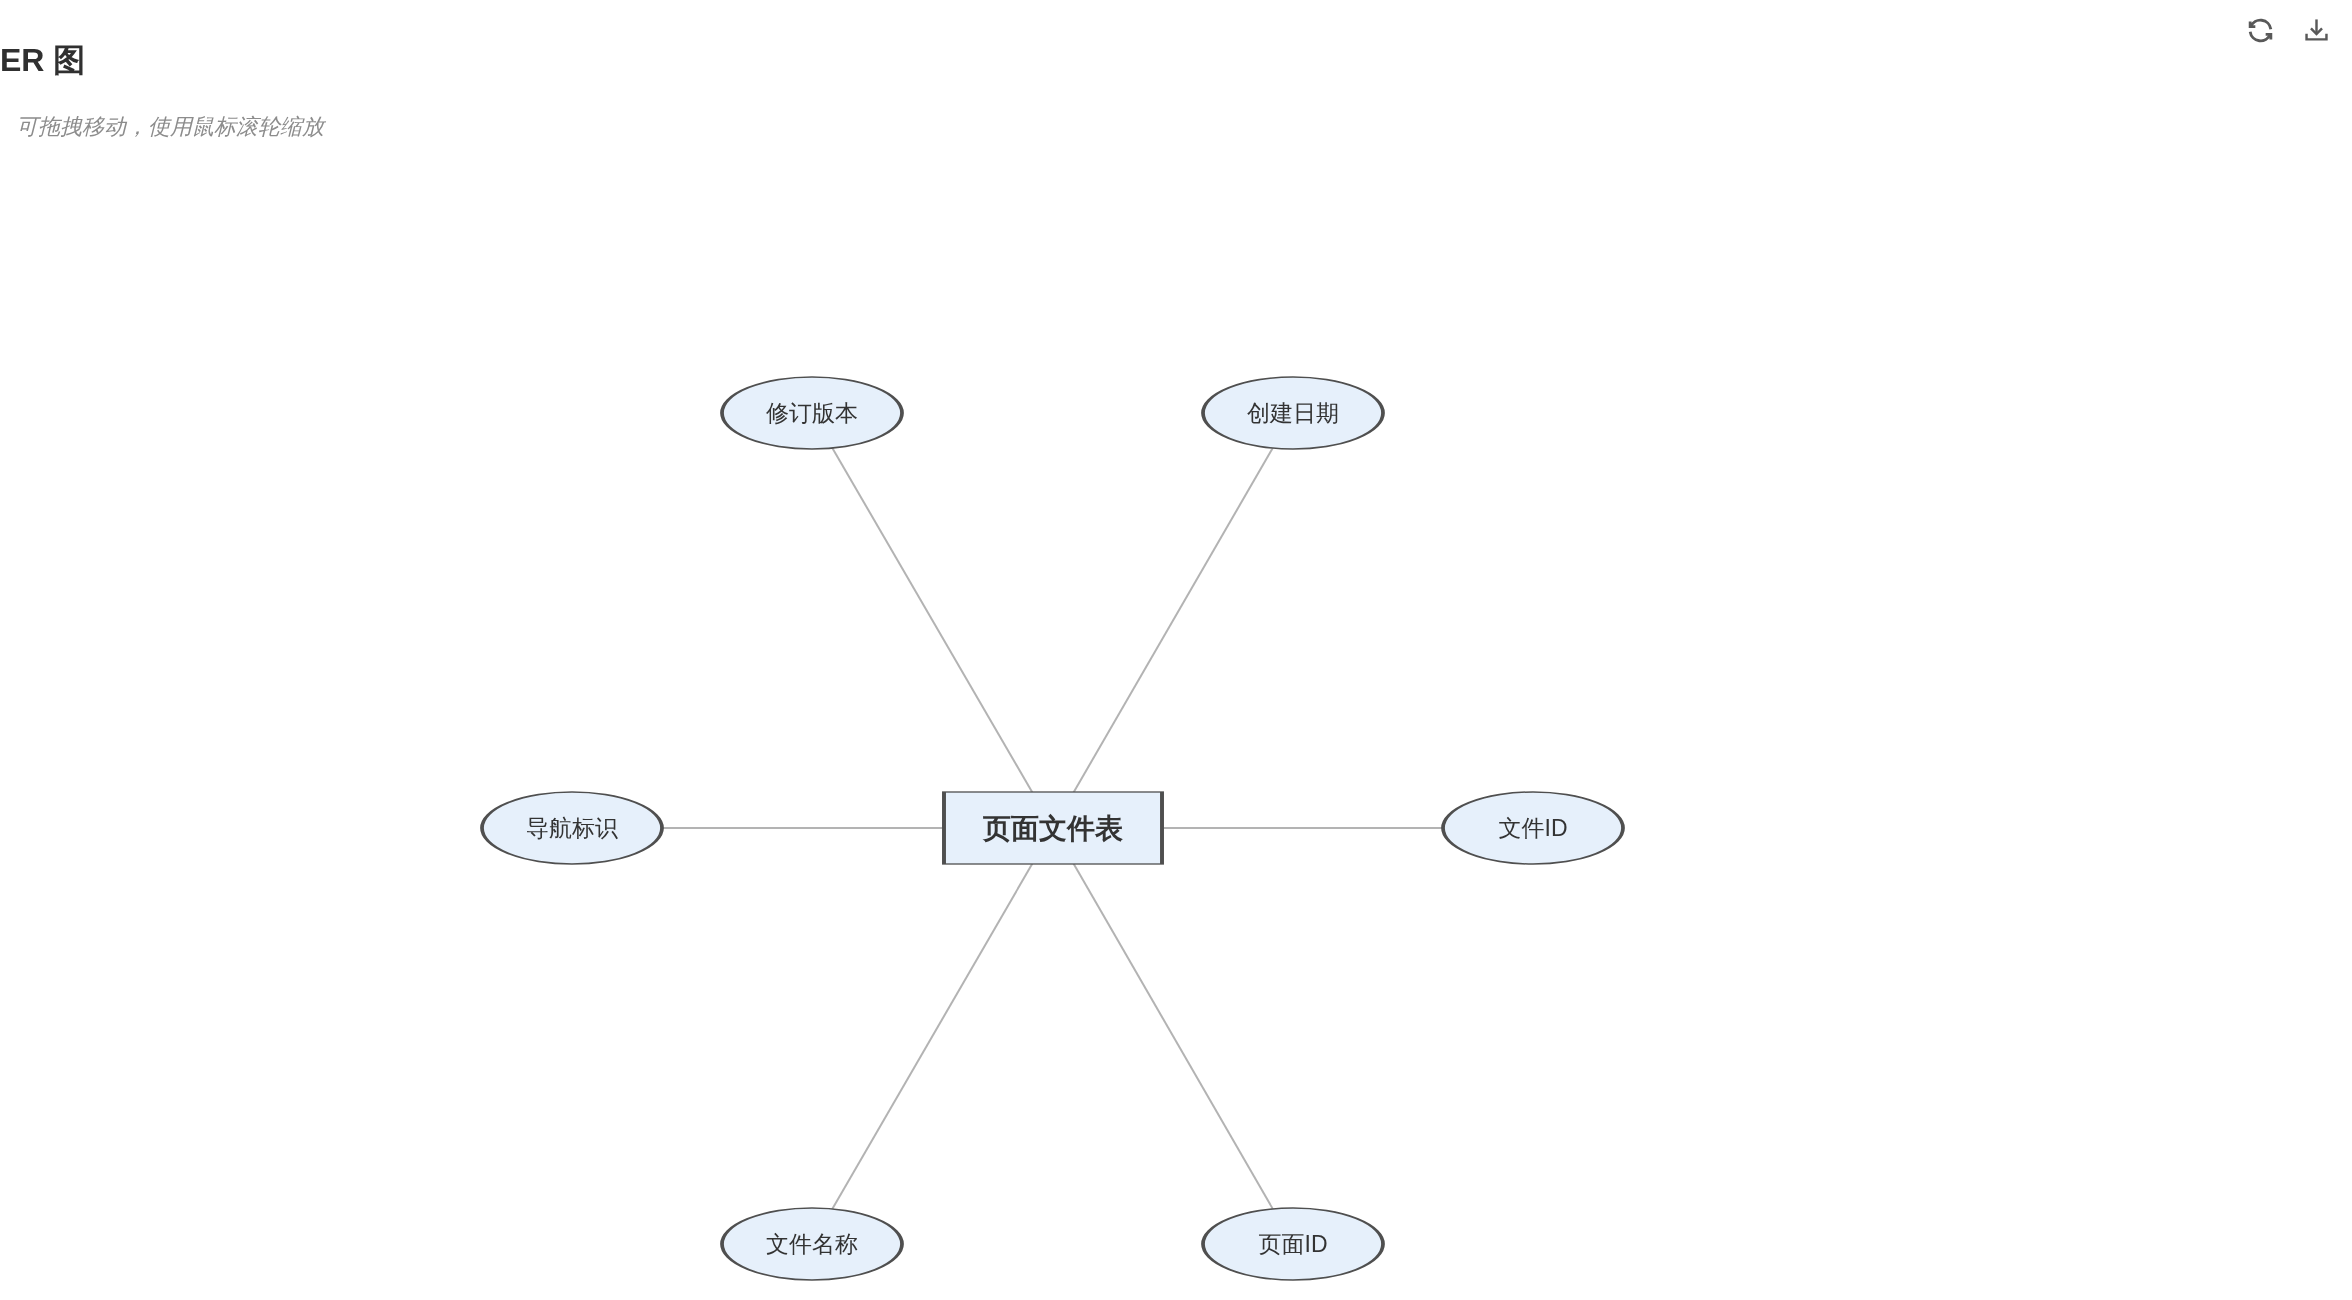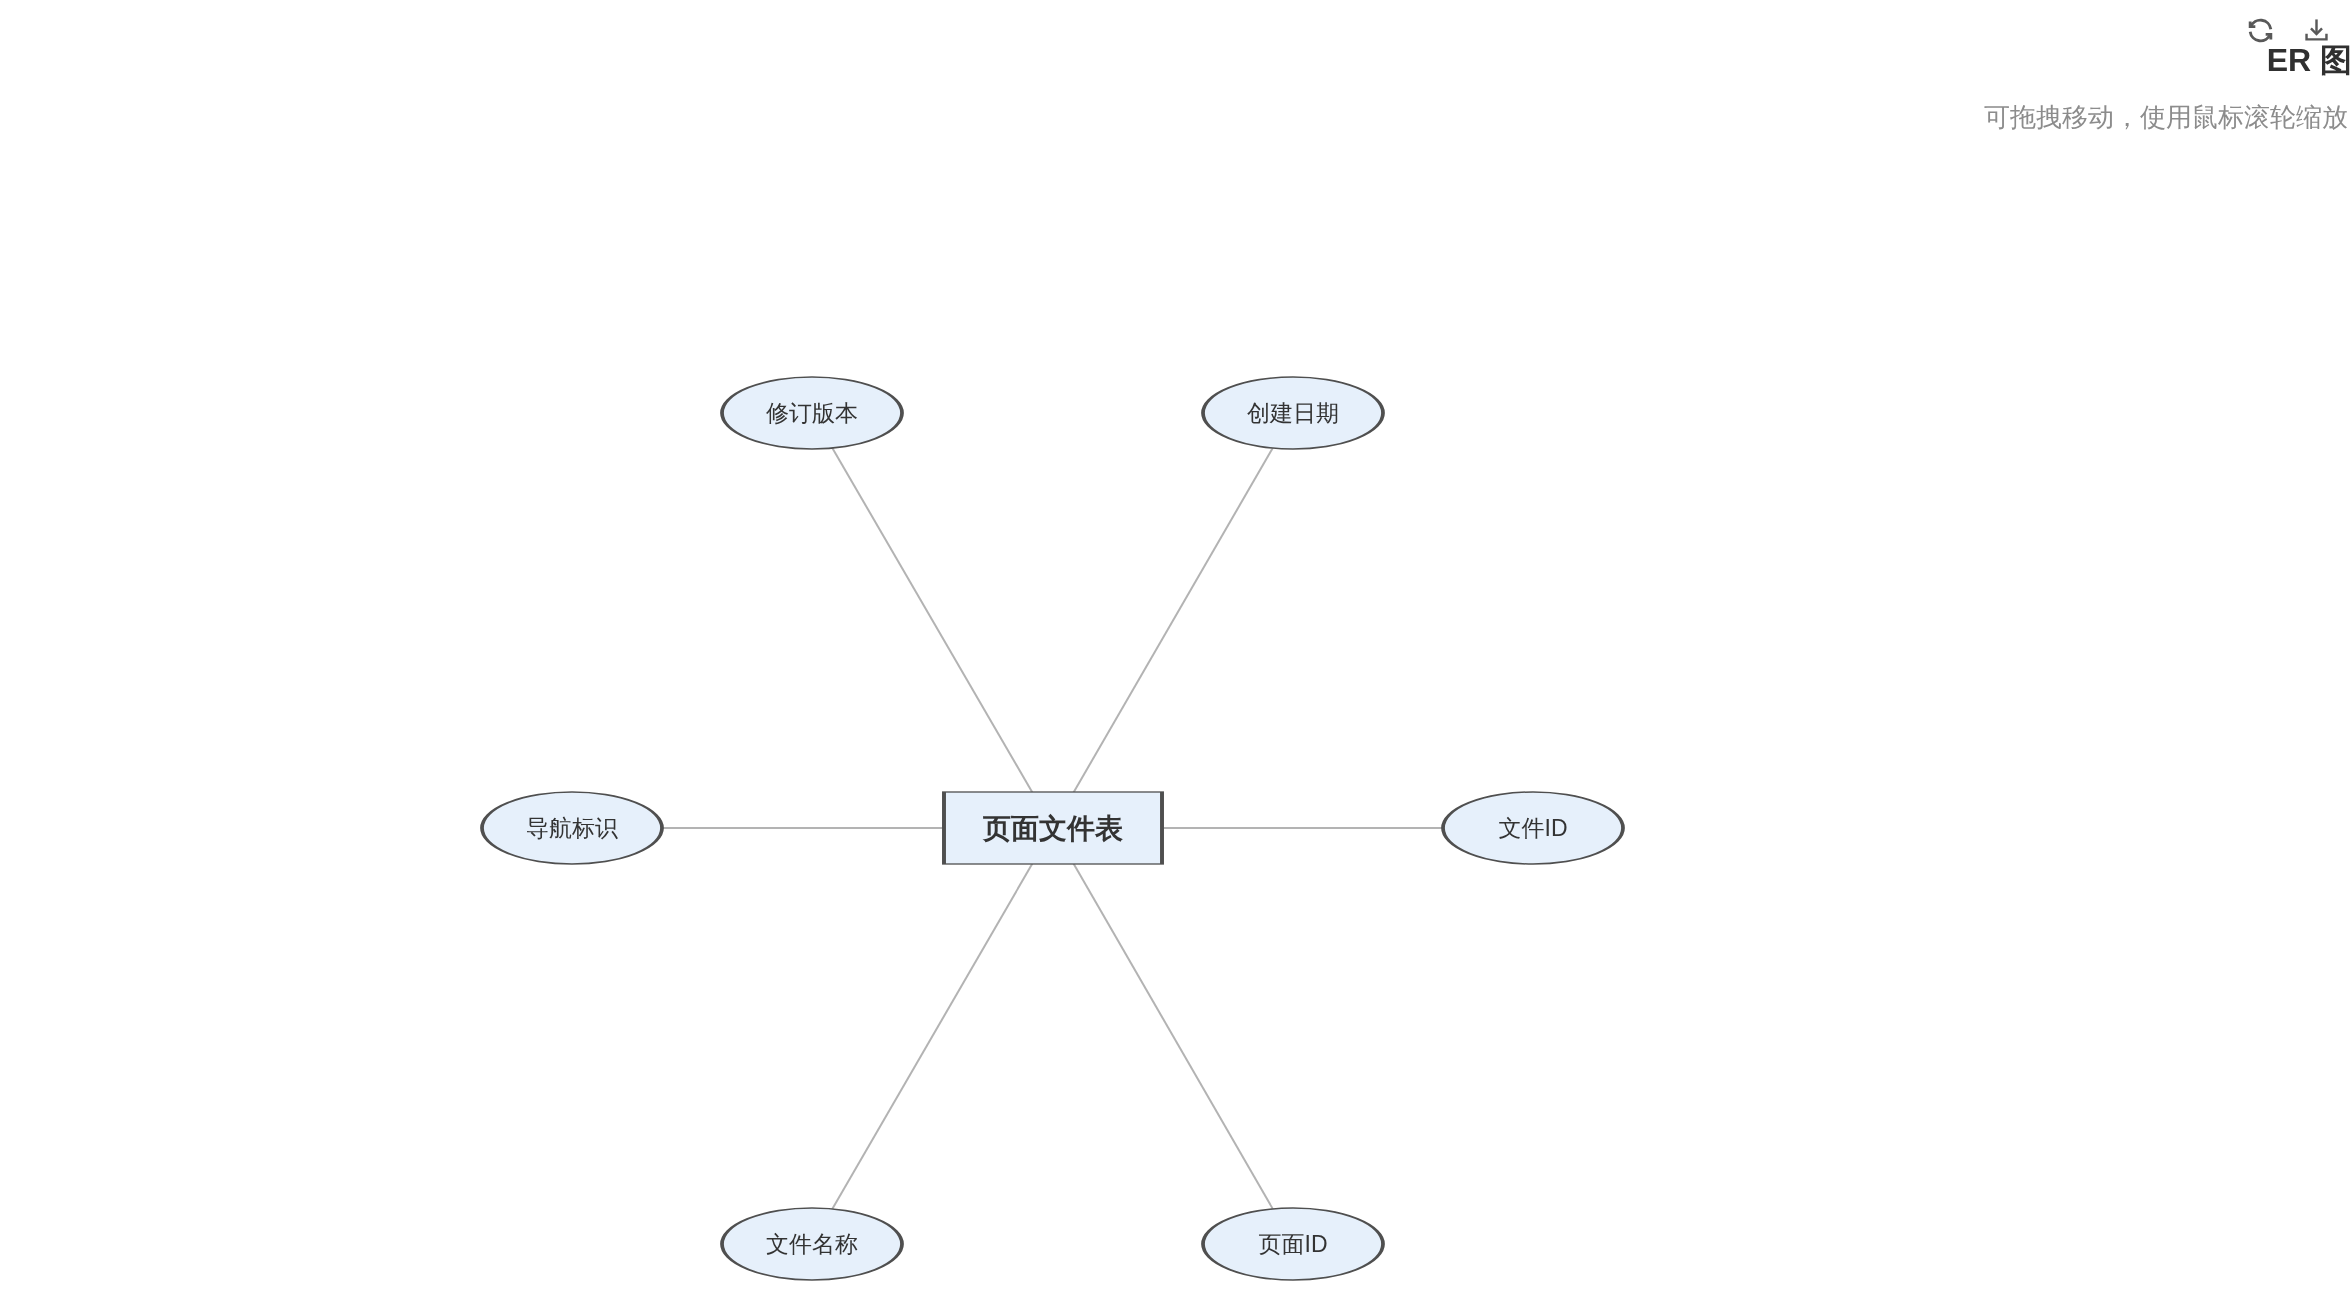--- a/index.html
+++ b/index.html
@@ -23,37 +23,38 @@
     height: 1300px;
     position: relative;
     overflow: hidden;
   }
 
   
   .header {
     position: absolute;
     top: 0; left: 0;
     width: 100%;
-    text-align: right;
+    text-align: left;
     pointer-events: none;
   }
   .page-title {
     margin: 0;
     padding-top: 44px;
     font-size: 32px;
     line-height: 1;
     font-weight: bold;
     color: var(--title);
   }
   .page-subtitle {
-    margin: 4px;
+    margin: 16px;
     padding-top: 24px;
-    font-size: 26px;
+    font-size: 22px;
     line-height: 1;
     color: var(--subtitle);
+    font-style: italic;
   }
 
   
   .toolbar {
     position: absolute;
     top: 14px;
     right: 18px;
     display: flex;
     gap: 20px;
     align-items: center;

